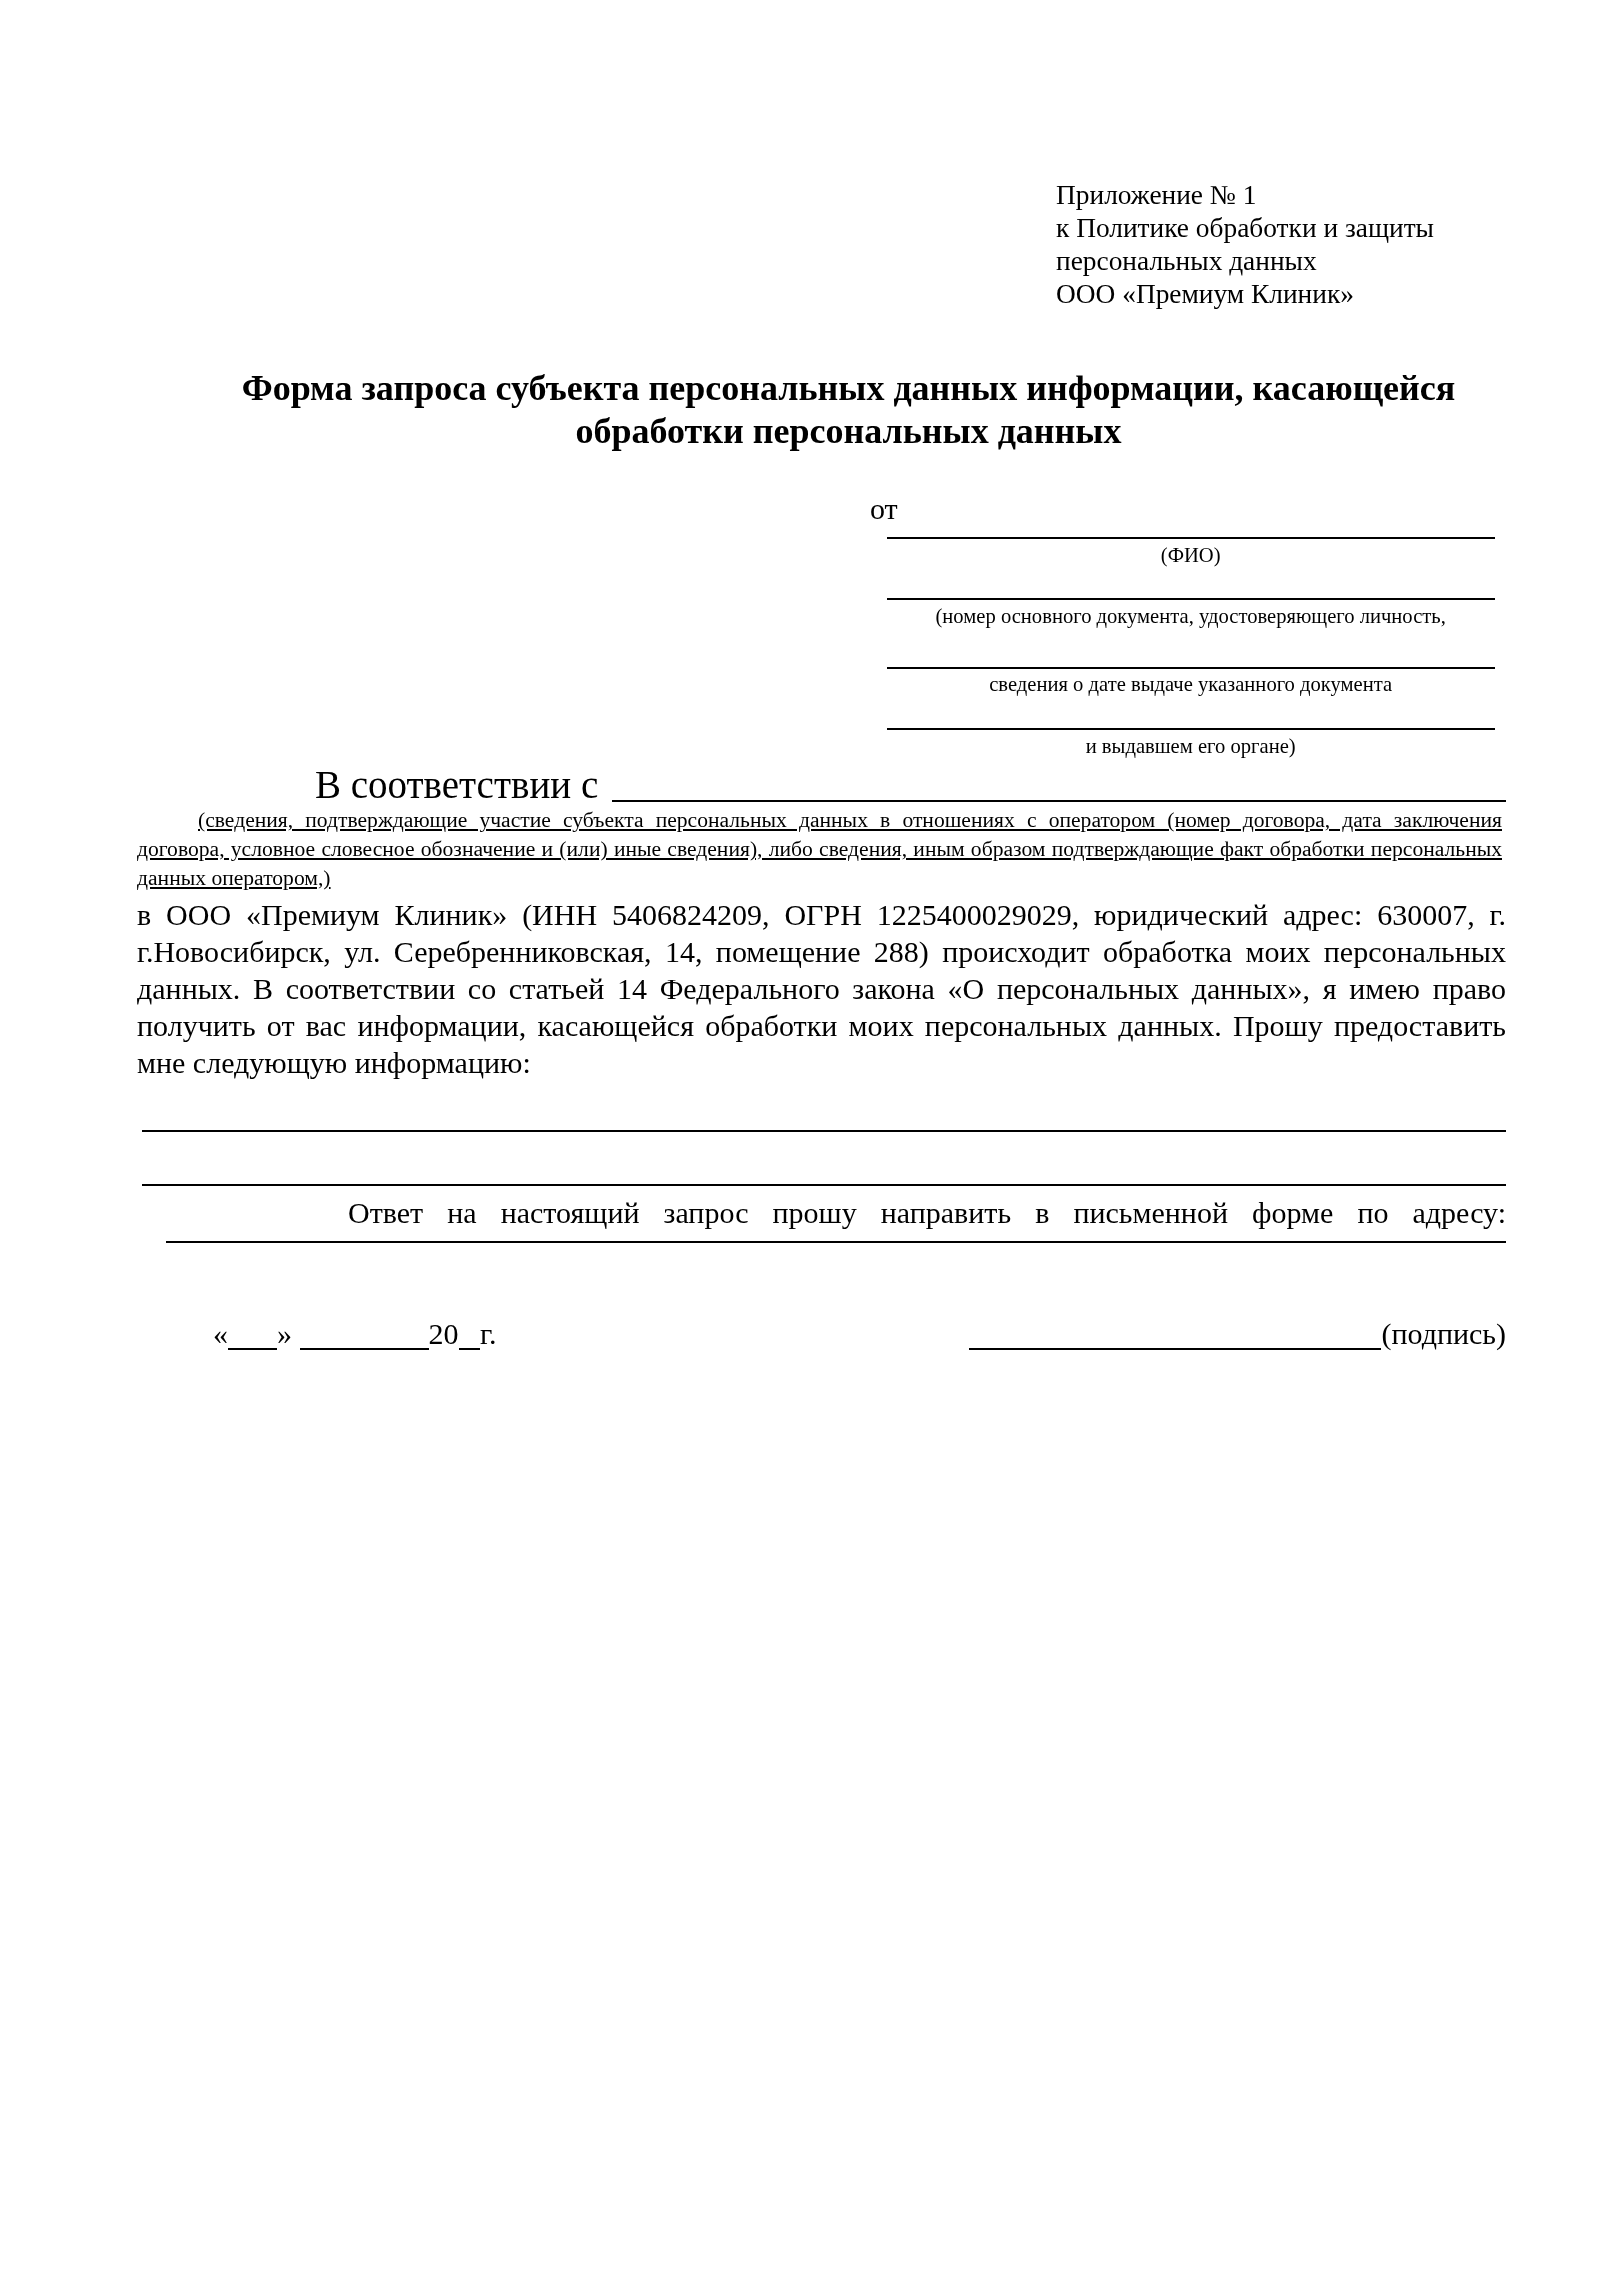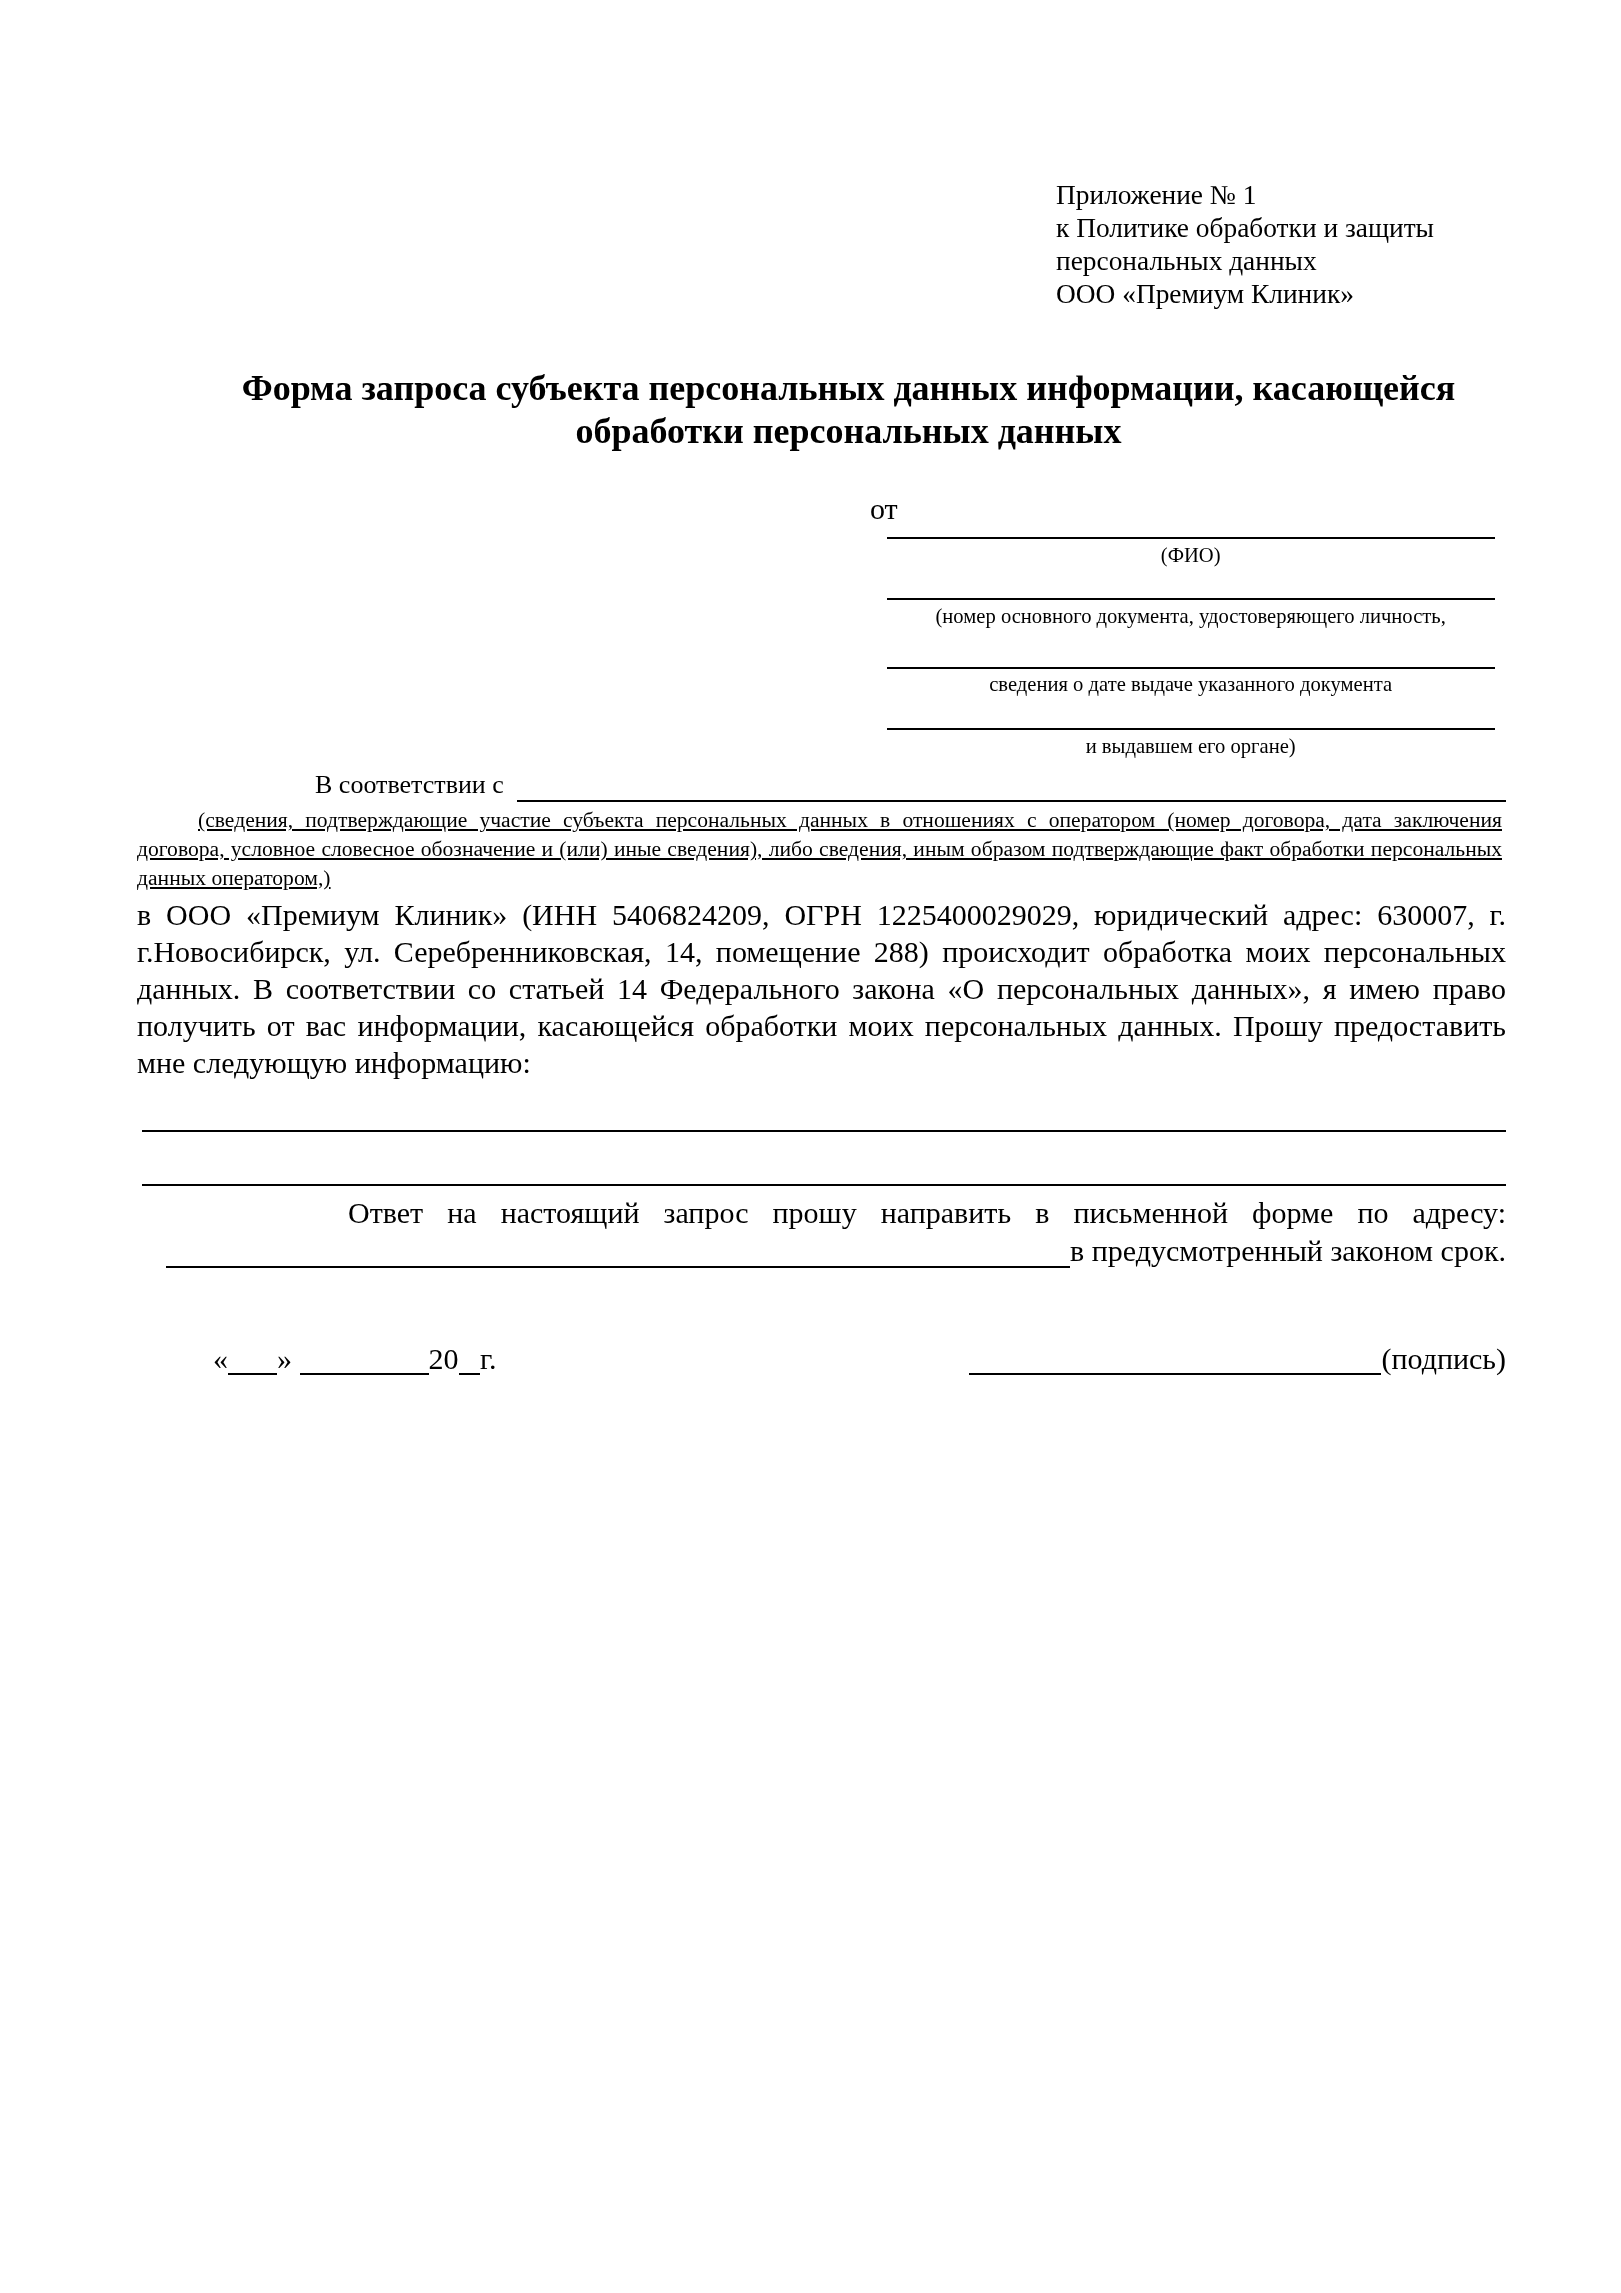--- a/index.html
+++ b/index.html
@@ -52,21 +52,21 @@
     margin-top: 43px;
     padding-left: 137px;
     text-align: center;
     font-size: 30px;
     line-height: 39px;
   }
   .accordance-row {
     margin-top: 5.9px;
     display: flex;
     align-items: flex-end;
-    font-size: 26px;
+    font-size: 39px;
     line-height: 39px;
   }
   .accordance-row .prefix { margin-left: 178px; white-space: nowrap; }
   .flex-fill-line { flex: 1 1 auto; border-bottom: 2.9px solid #000; height: 9.8px; margin-left: 13.7px; margin-bottom: 2px; }
   .fill-note {
     margin: 2px 4px 0 0;
     font-size: 21.6px;
     line-height: 29px;
     text-align: justify;
     text-indent: 61px;
@@ -166,21 +166,20 @@
 
   <p class="body-par">в ООО «Премиум Клиник» (ИНН 5406824209, ОГРН 1225400029029, юридический адрес: 630007, г. г.Новосибирск, ул. Серебренниковская, 14, помещение 288) происходит обработка моих персональных данных. В соответствии со статьей 14 Федерального закона «О персональных данных», я имею право получить от вас информации, касающейся обработки моих персональных данных. Прошу предоставить мне следующую информацию:</p>
 
   <div class="blank-rule first"></div>
   <div class="blank-rule second"></div>
 
   <p class="answer-intro">Ответ на настоящий запрос прошу направить в письменной форме по адресу:</p>
 
   <div class="answer-row">
     <span class="flex-fill-line"></span>
-    <span class="suffix">в предусмотренный законом срок.</span>
   </div>
 
   <div class="sign-row">
     <div class="date-group">
       <span>«</span><span class="u w-day"></span><span>»</span>
       <span class="u w-month"></span><span>20</span><span class="u w-year"></span><span>г.</span>
     </div>
     <div class="sig-group">
       <span class="u w-sig"></span><span>(подпись)</span>
     </div>

